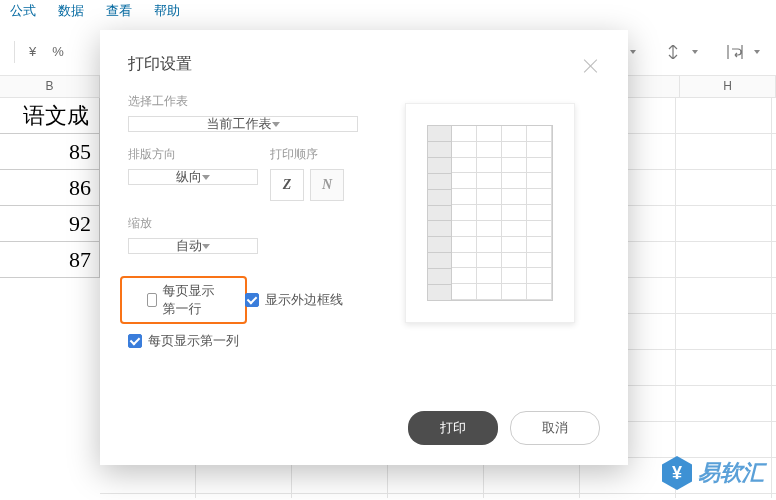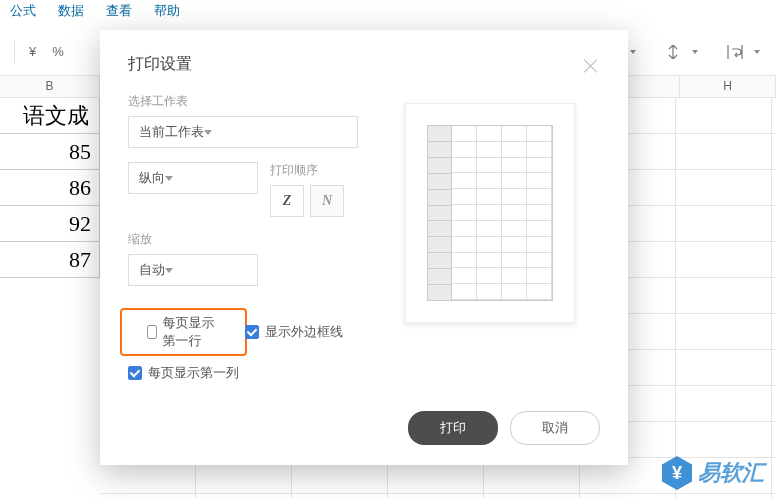--- a/index.html
+++ b/index.html
@@ -121,24 +121,24 @@
     width: 1px; height: 18px; background: #bbb;
   }
   .close-x::before { transform: rotate(45deg); }
   .close-x::after { transform: rotate(-45deg); }
   .dlg-body { display: flex; flex: 1; gap: 22px; }
   .form-col { width: 230px; display: flex; flex-direction: column; }
   .preview-col { flex: 1; display: flex; align-items: flex-start; justify-content: center; padding-top: 10px;}
   .field-label { font-size: 12px; color: #999; margin-bottom: 6px; }
   .select {
     border: 1px solid #ddd;
-    height: 32px;
+    height: 16px;
     display: flex;
     align-items: center;
-    justify-content: flex-start;
+    justify-content: center;
     padding: 0 10px;
     font-size: 13px;
     color: #555;
     cursor: pointer;
     background: #fff;
   }
   .select .caret {
     width: 0; height: 0;
     border-left: 4px solid transparent;
     border-right: 4px solid transparent;
@@ -327,20 +327,21 @@
   <div class="dlg-body">
     <div class="form-col">
       <div class="field-label">选择工作表</div>
       <div class="select">
         <span>当前工作表</span>
         <span class="caret"></span>
       </div>
 
       <div class="row-two">
         <div class="left">
+          <div class="field-label">排版方向</div>
           <div class="select">
             <span>纵向</span>
             <span class="caret"></span>
           </div>
         </div>
         <div class="right">
           <div class="field-label">打印顺序</div>
           <div class="order-btns">
             <div class="order-btn active">Z</div>
             <div class="order-btn">N</div>

